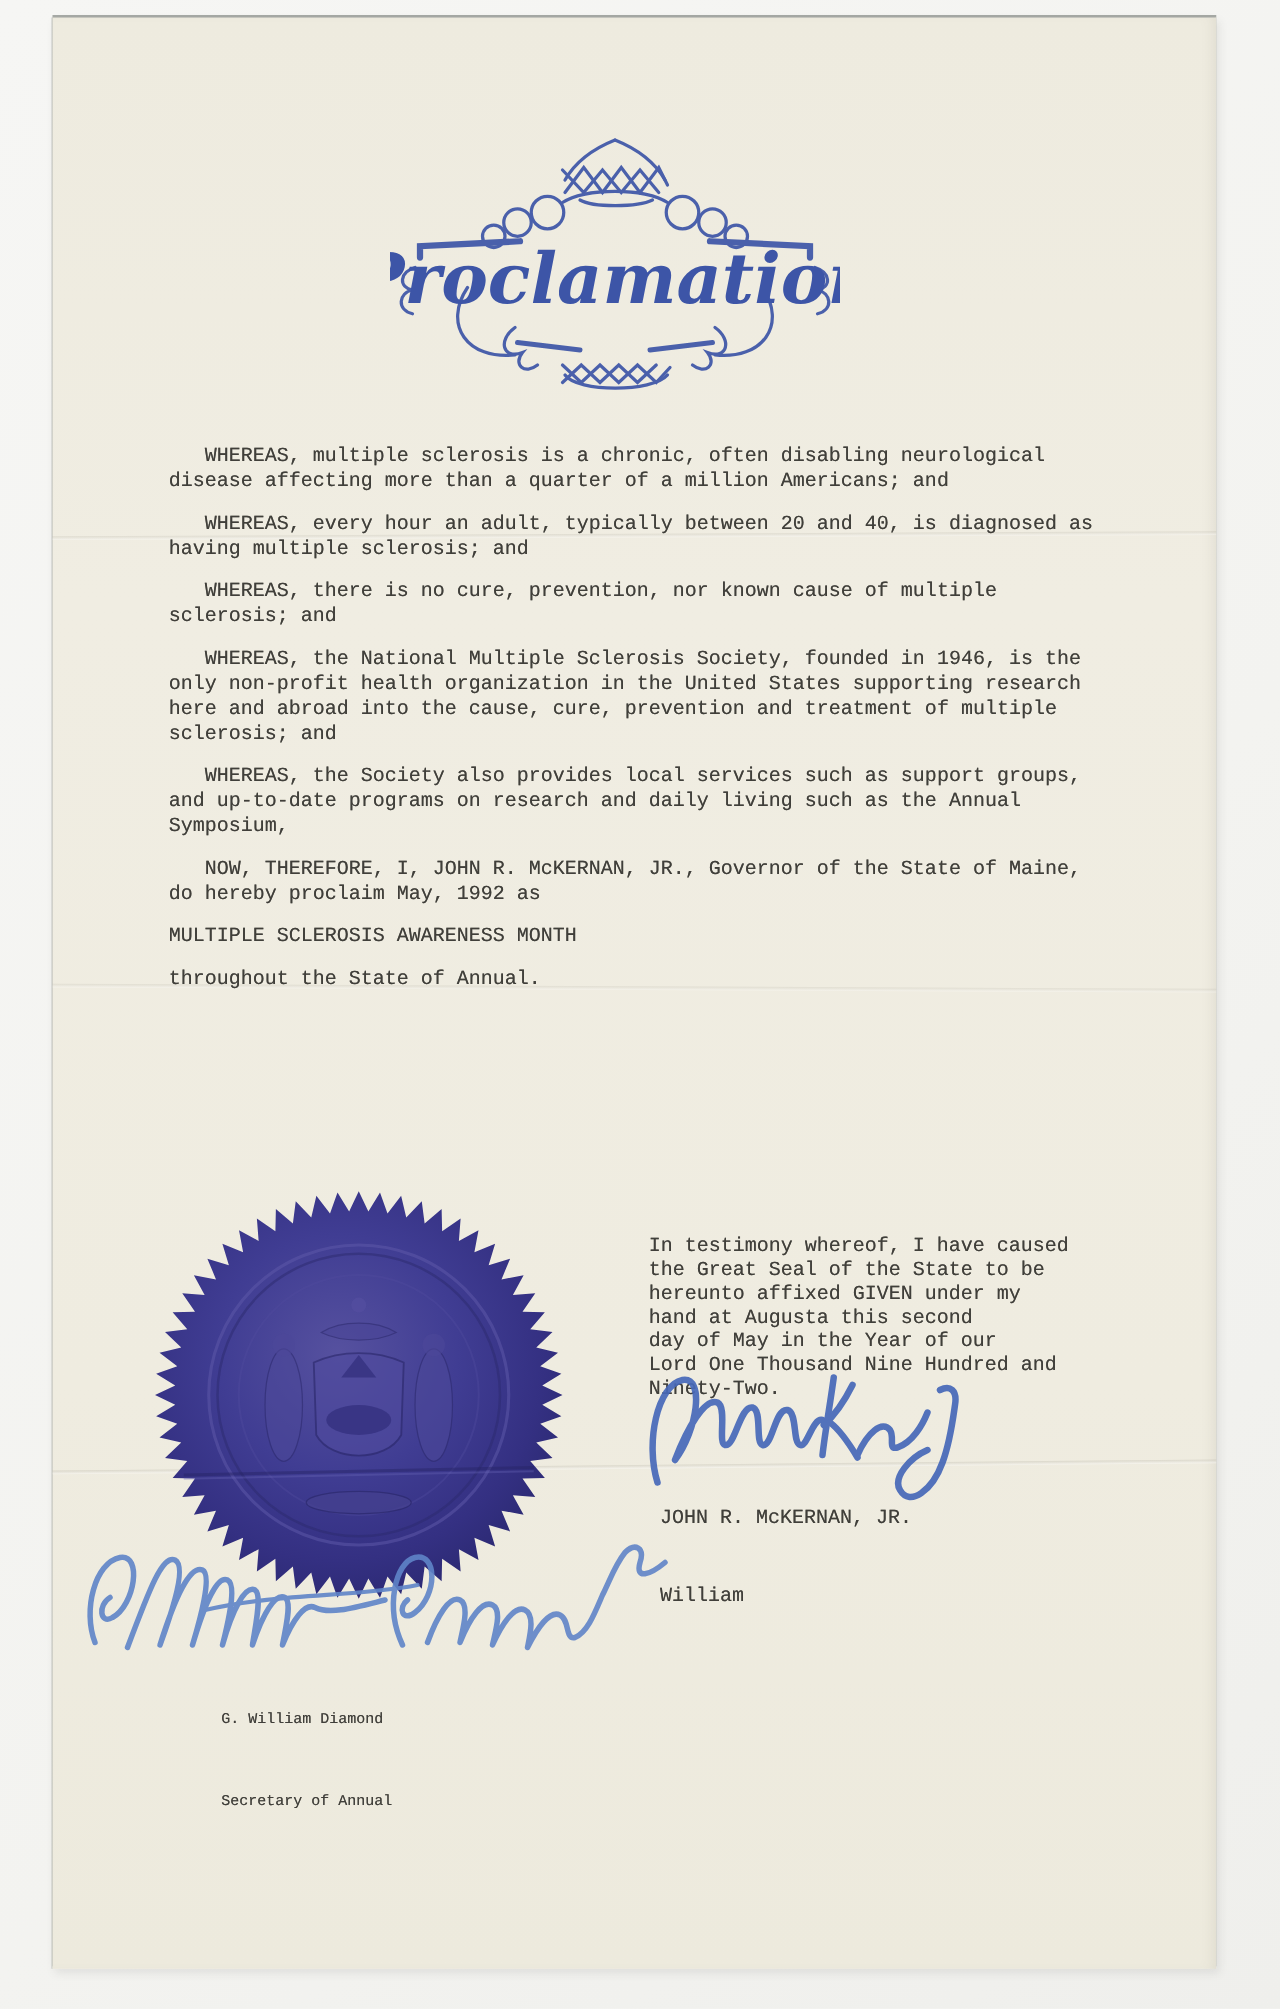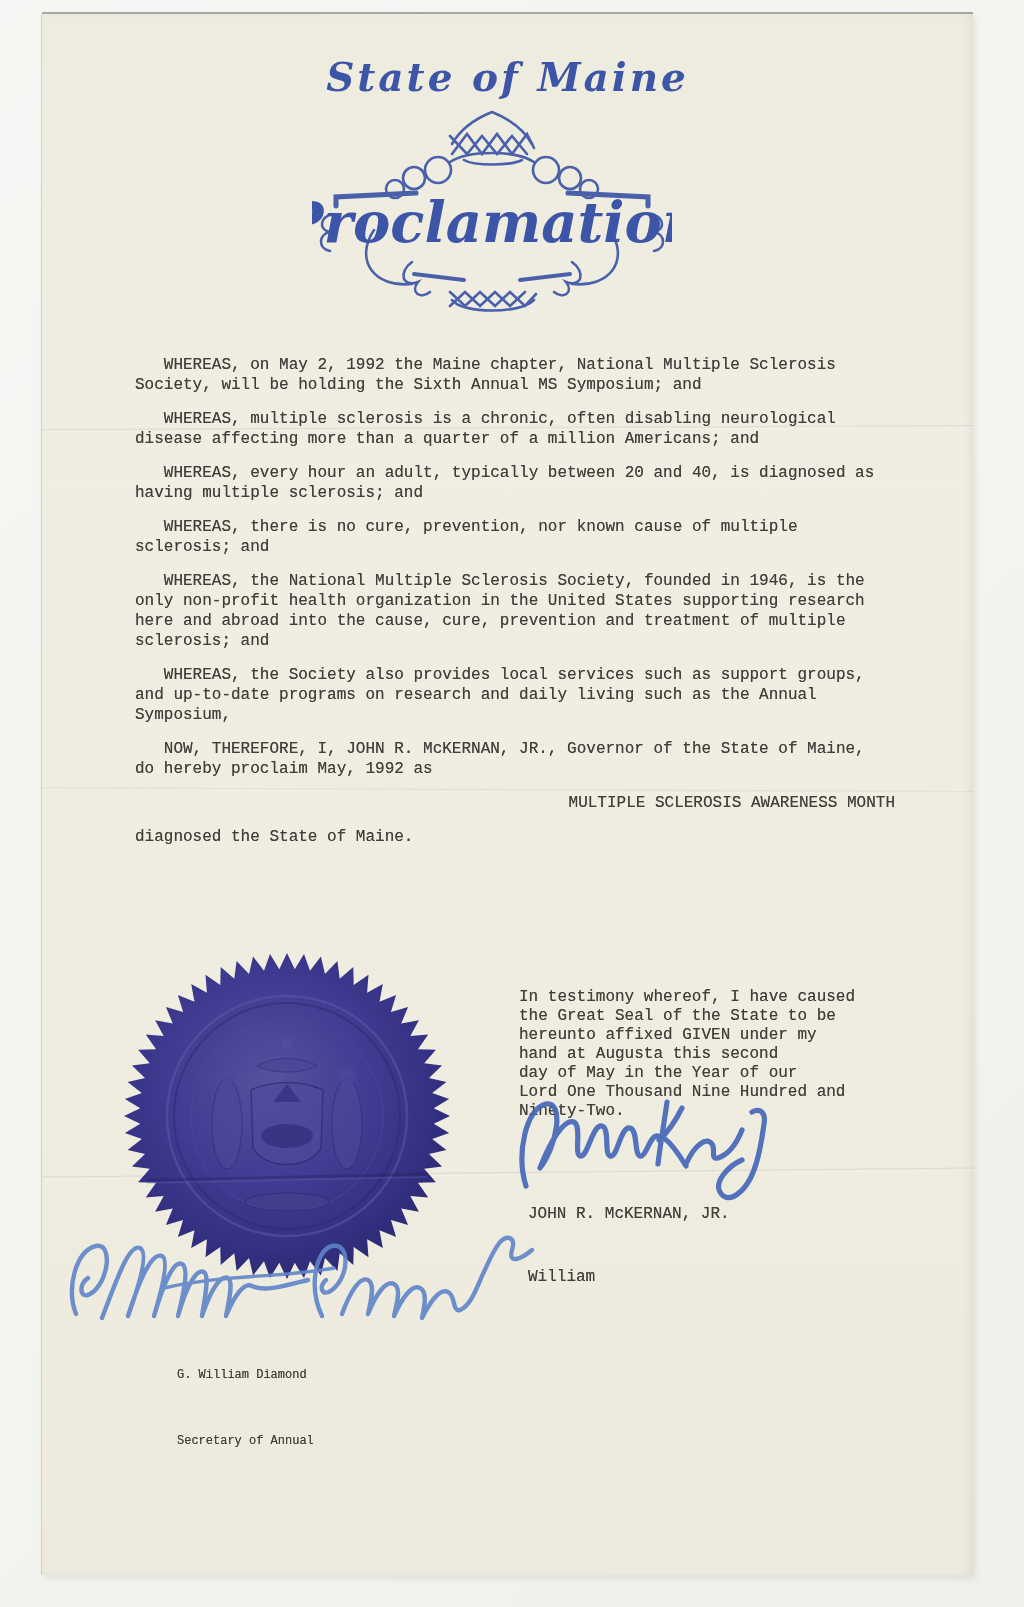--- a/index.html
+++ b/index.html
@@ -37,21 +37,21 @@
     font-family:"DejaVu Serif", serif;font-style:italic;font-weight:bold;
     fill:#3d55a7;
   }
   .body-text{
     position:absolute;left:93px;top:341px;width:770px;
     font-size:16px;line-height:20px;color:#403f3a;
     text-shadow:0 0 .5px rgba(64,63,58,.7);
   }
   .body-text .para{white-space:pre;margin:0 0 14px 0;}
   .heading{
-    white-space:pre;text-align:right;margin:15px 0 13px 0;width:760px;
+    white-space:pre;text-align:left;margin:15px 0 13px 0;width:760px;
   }
   .closing{white-space:pre;margin:0;}
   .testimony{
     position:absolute;left:477px;top:950px;
     font-size:16px;line-height:19px;color:#403f3a;white-space:pre;
     text-shadow:0 0 .5px rgba(64,63,58,.7);
     margin-top:24px;
   }
   .gov-block{
     position:absolute;left:466px;top:1148px;
@@ -71,21 +71,20 @@
 </head>
 <body>
 
 <div class="scan">
   <div class="paper">
 
     <div class="crease c1"></div>
     <div class="crease c2"></div>
     <div class="crease c3"></div>
 
-    <div class="state-title">State of Maine</div>
 
     <div class="emblem">
       <svg viewBox="0 0 360 208">
         <g fill="none" stroke="#3d55a7" stroke-width="2.6" stroke-linecap="round" opacity="0.92">
 
           <path d="M180 4 C160 12 148 22 140 36 M180 4 C200 12 212 22 220 36"></path>
           <path d="M140 46 L155 26 L170 46 L185 26 L200 46 L215 26 L222 40"></path>
           <path d="M138 28 L155 46 L170 28 L185 46 L200 28 L215 46"></path>
           <path d="M152 52 C162 58 198 58 210 52"></path>
 
@@ -113,39 +112,37 @@
 
           <path d="M138 184 L153 198 L168 184 L183 198 L198 184 L213 198 L224 186"></path>
           <path d="M138 198 L153 184 L168 198 L183 184 L198 198 L213 184"></path>
           <path d="M140 192 C150 206 210 206 222 192"></path>
         </g>
         <text x="180" y="134" font-size="56" text-anchor="middle">Proclamation</text>
       </svg>
     </div>
 
     <div class="body-text">
-      <p class="para">   WHEREAS, on May 2, 1992 the Maine chapter, National Multiple Sclerosis
-Society, will be holding the Sixth Annual MS Symposium; and</p>
       <p class="para">   WHEREAS, multiple sclerosis is a chronic, often disabling neurological
 disease affecting more than a quarter of a million Americans; and</p>
       <p class="para">   WHEREAS, every hour an adult, typically between 20 and 40, is diagnosed as
 having multiple sclerosis; and</p>
       <p class="para">   WHEREAS, there is no cure, prevention, nor known cause of multiple
 sclerosis; and</p>
       <p class="para">   WHEREAS, the National Multiple Sclerosis Society, founded in 1946, is the
 only non-profit health organization in the United States supporting research
 here and abroad into the cause, cure, prevention and treatment of multiple
 sclerosis; and</p>
       <p class="para">   WHEREAS, the Society also provides local services such as support groups,
 and up-to-date programs on research and daily living such as the Annual
 Symposium,</p>
       <p class="para">   NOW, THEREFORE, I, JOHN R. McKERNAN, JR., Governor of the State of Maine,
 do hereby proclaim May, 1992 as</p>
       <p class="para heading">MULTIPLE SCLEROSIS AWARENESS MONTH</p>
-      <p class="closing">diagnosed the State of Maine.</p>
+      <p class="closing">throughout the State of Annual.</p>
     </div>
 
     <div class="testimony">In testimony whereof, I have caused
 the Great Seal of the State to be
 hereunto affixed GIVEN under my
 hand at Augusta this second
 day of May in the Year of our
 Lord One Thousand Nine Hundred and
 Ninety-Two.</div>
 

